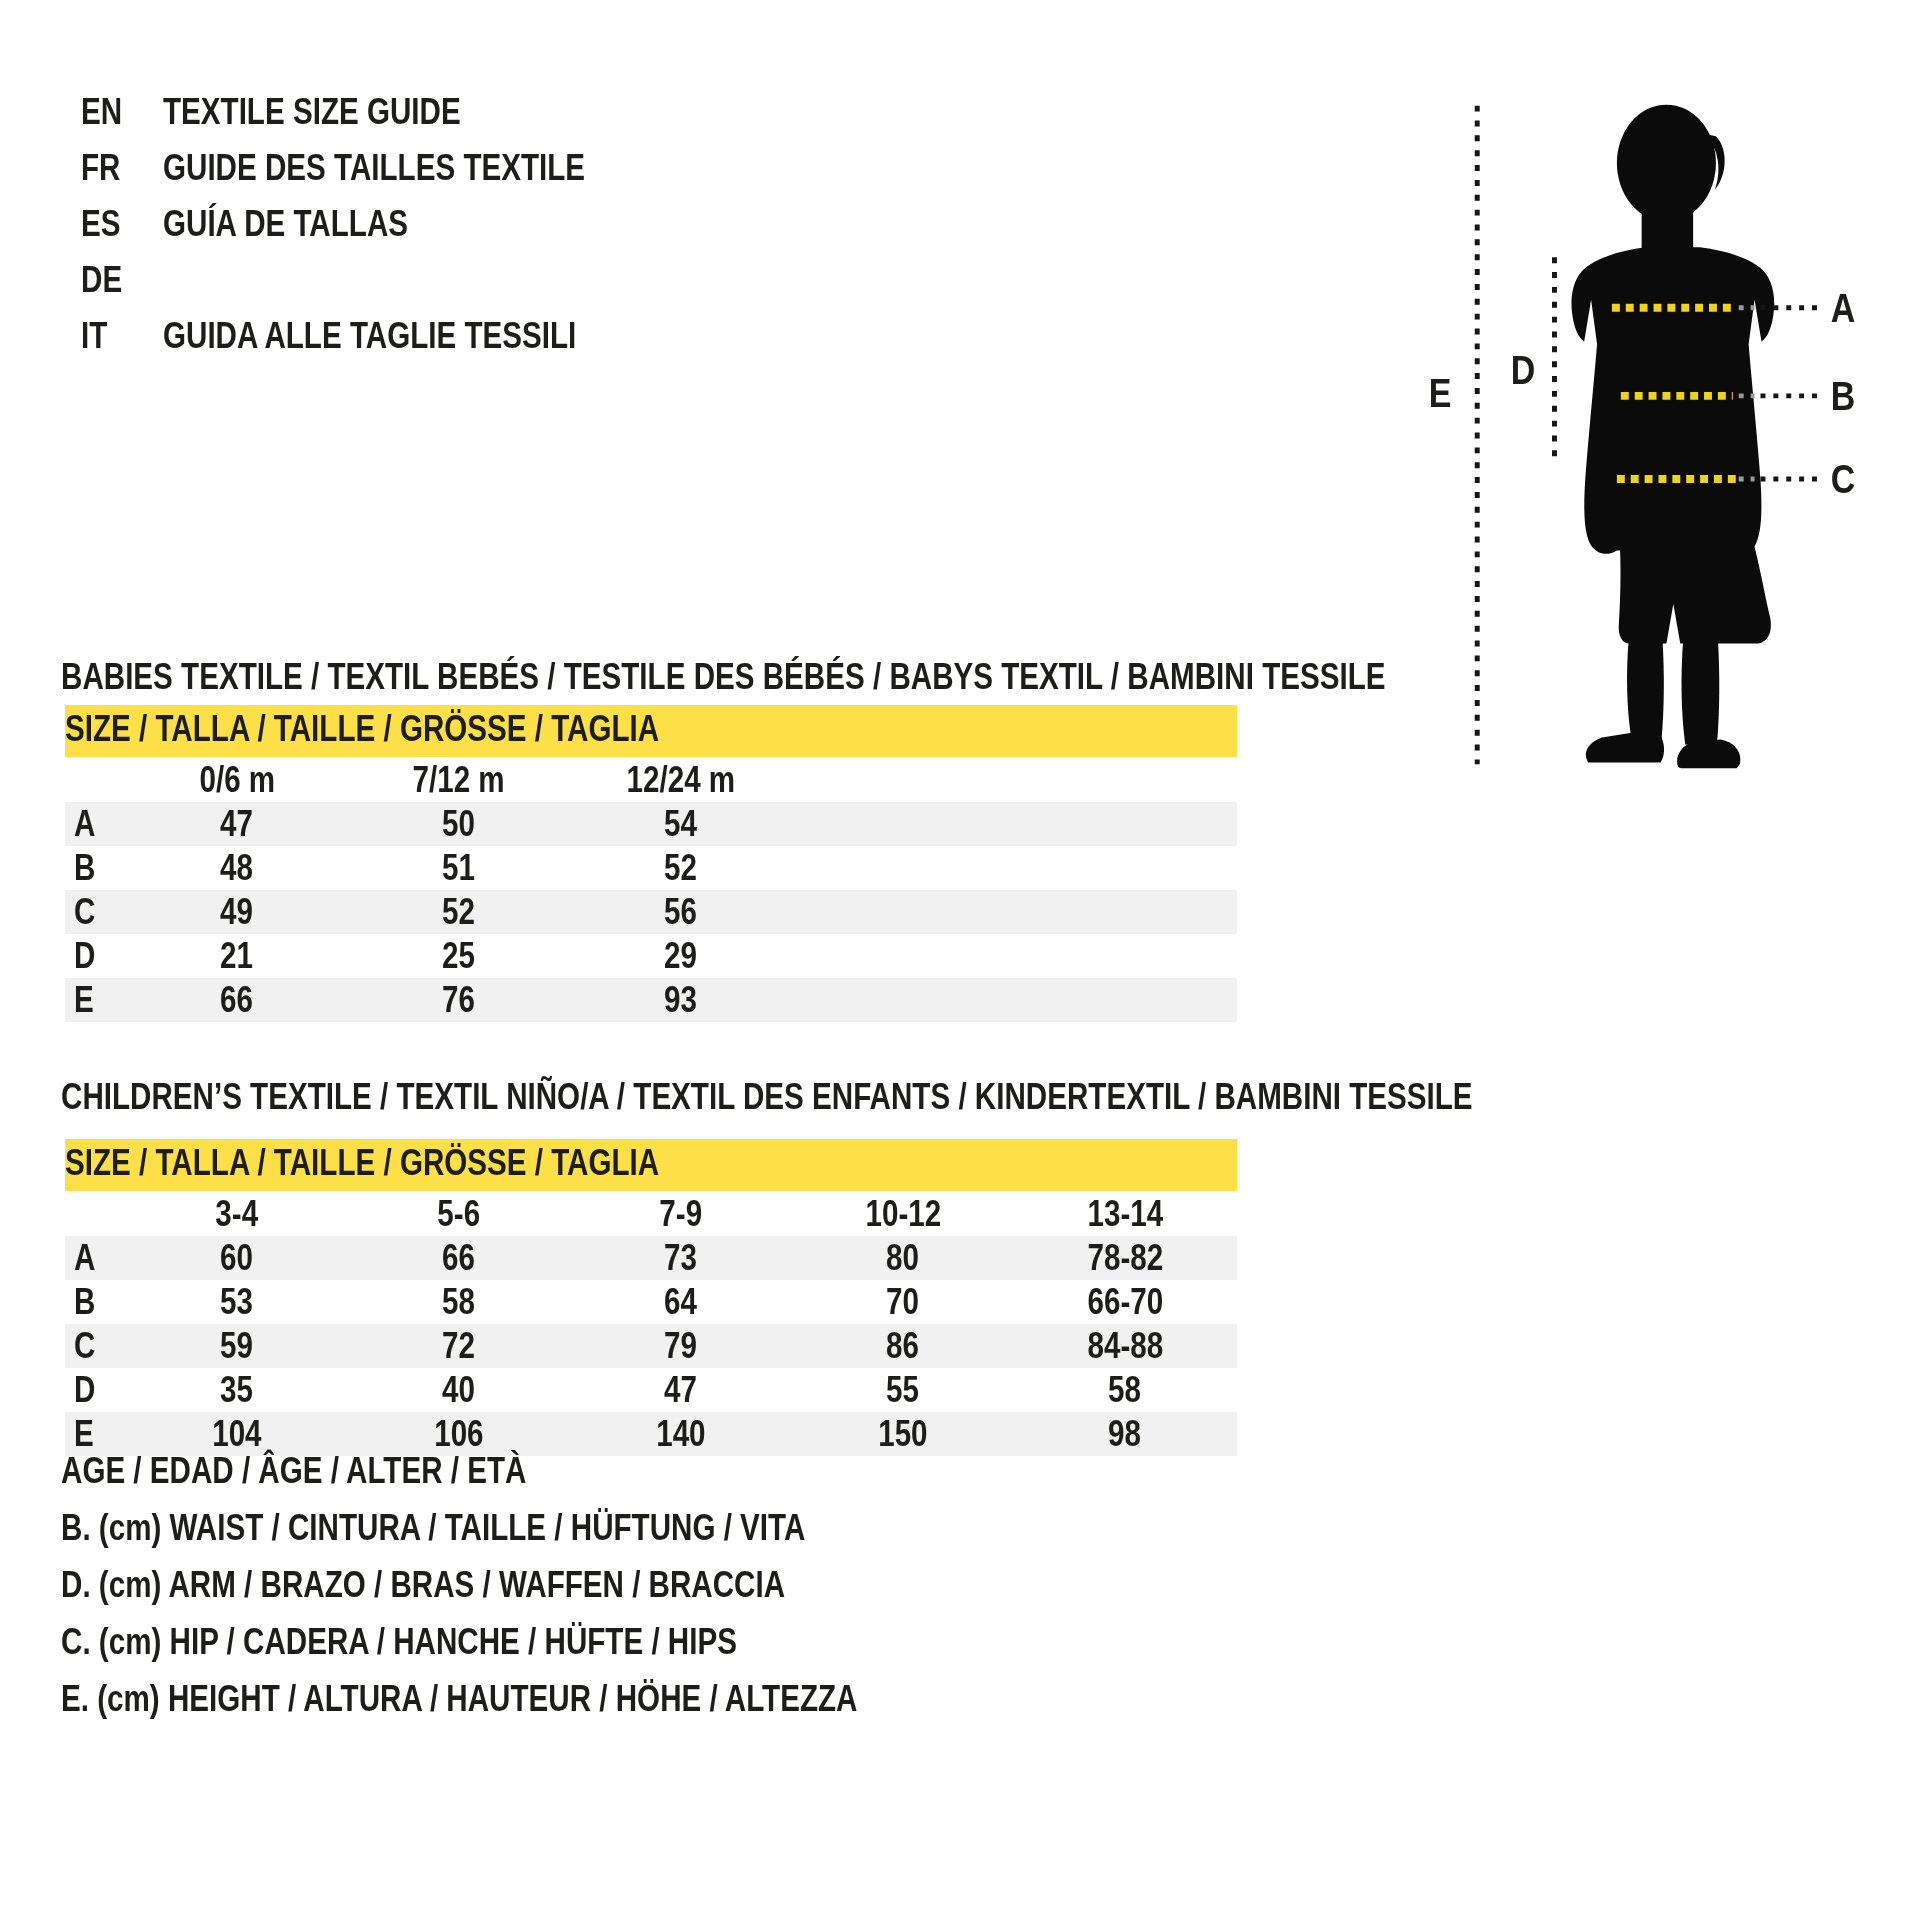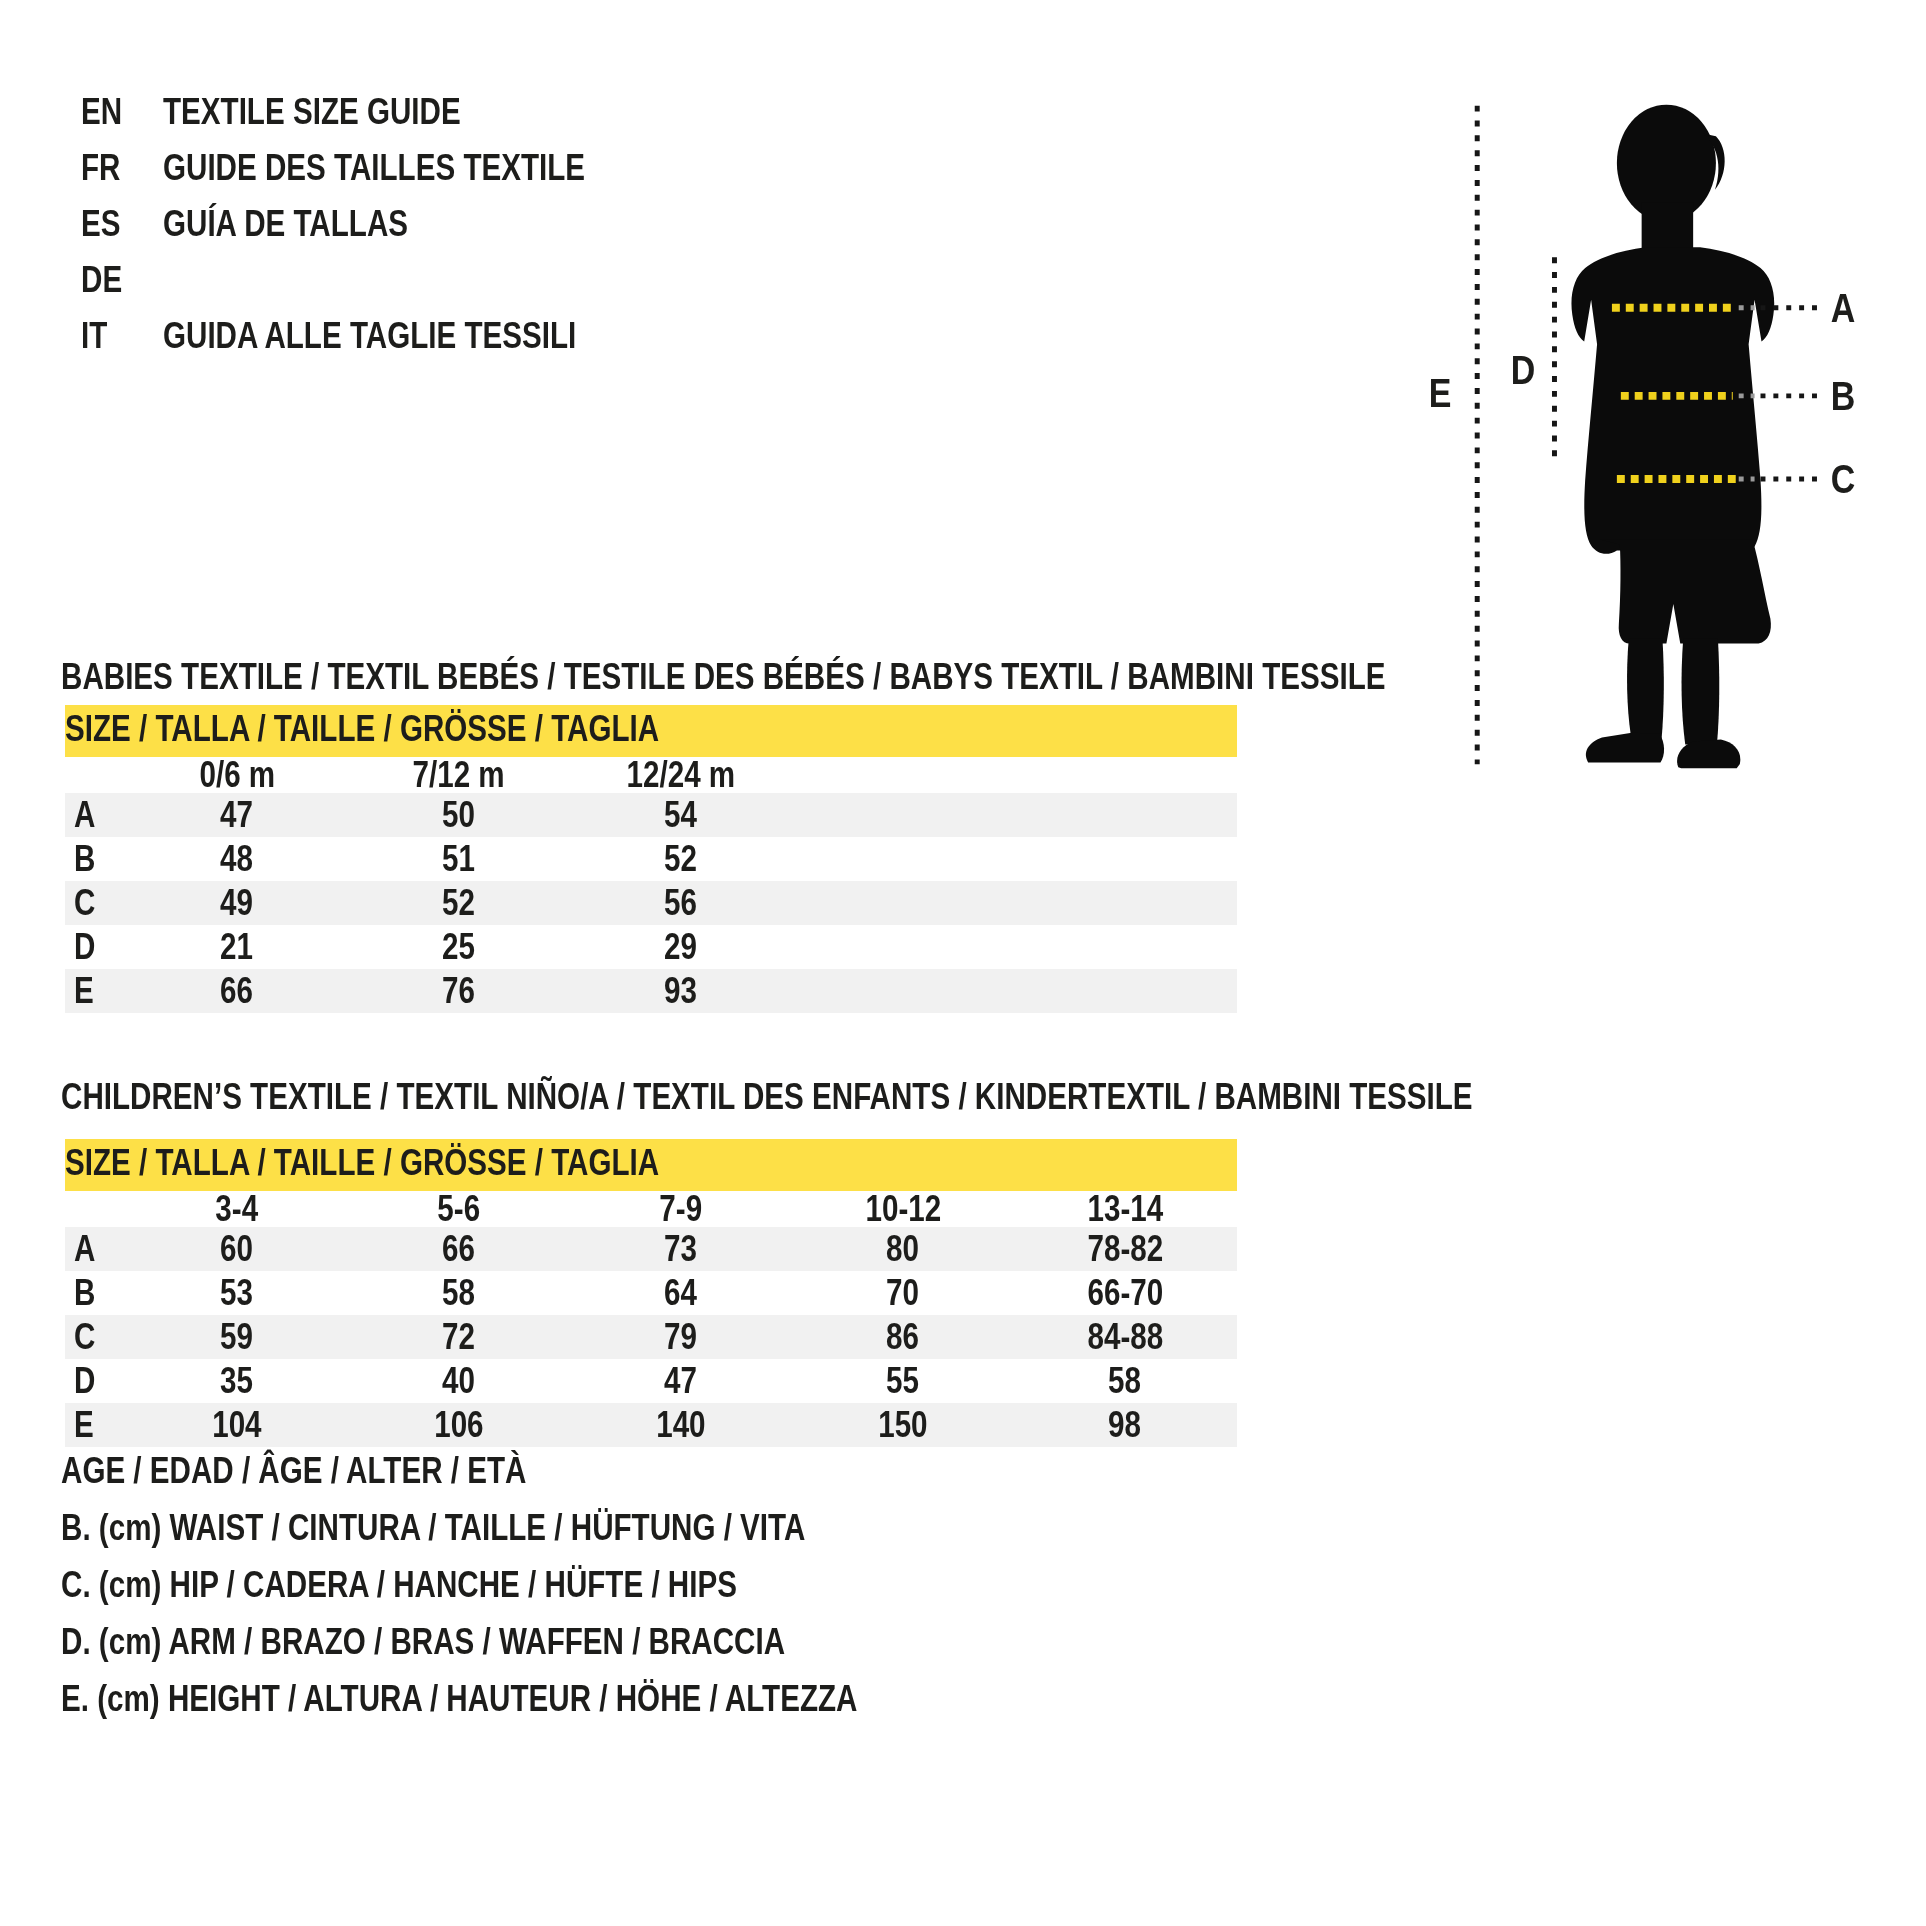--- a/index.html
+++ b/index.html
@@ -17,21 +17,21 @@
   .cxc{display:inline-block;transform:scaleX(0.8);transform-origin:50% 50%;white-space:nowrap;}
 
   
   .lang-row{display:flex;height:56px;align-items:center;}
   .lang-code{width:82px;flex:0 0 82px;}
 
   
   .size-table{width:1172px;}
   .size-bar{height:52px;background:#fde047;line-height:48px;padding-left:0;box-sizing:border-box;}
   .trow{display:flex;height:44px;align-items:center;}
-  .trow.head{height:36px;}
+  .trow.head{height:45px;}
   .trow.stripe{background:#f1f1f1;}
   .cell-label{width:61px;flex:0 0 61px;padding-left:9px;box-sizing:border-box;}
   .cell{width:222px;flex:0 0 222px;text-align:center;}
 
   
   .legend-line{height:57px;display:flex;align-items:center;}
 
   
   .figlabel{position:absolute;transform:translate(-50%,-50%);font-weight:bold;font-size:40px;color:#1d1d1b;}
   .figlabel .inner{display:inline-block;transform:scaleX(0.85);}
@@ -233,22 +233,22 @@
 </div>
 
 <div class="abs" style="left:61px;top:1442px;">
   <div class="legend-line t">
       <span class="cx">AGE / EDAD / ÂGE / ALTER / ETÀ</span>
     </div>
   <div class="legend-line t">
       <span class="cx">B. (cm) WAIST / CINTURA / TAILLE / HÜFTUNG / VITA</span>
     </div>
   <div class="legend-line t">
+      <span class="cx">D. (cm) ARM / BRAZO / BRAS / WAFFEN / BRACCIA</span>
+    </div>
+  <div class="legend-line t">
       <span class="cx">C. (cm) HIP / CADERA / HANCHE / HÜFTE / HIPS</span>
     </div>
   <div class="legend-line t">
-      <span class="cx">D. (cm) ARM / BRAZO / BRAS / WAFFEN / BRACCIA</span>
-    </div>
-  <div class="legend-line t">
       <span class="cx">E. (cm) HEIGHT / ALTURA / HAUTEUR / HÖHE / ALTEZZA</span>
     </div>
 </div>
 
 
 </body></html>

